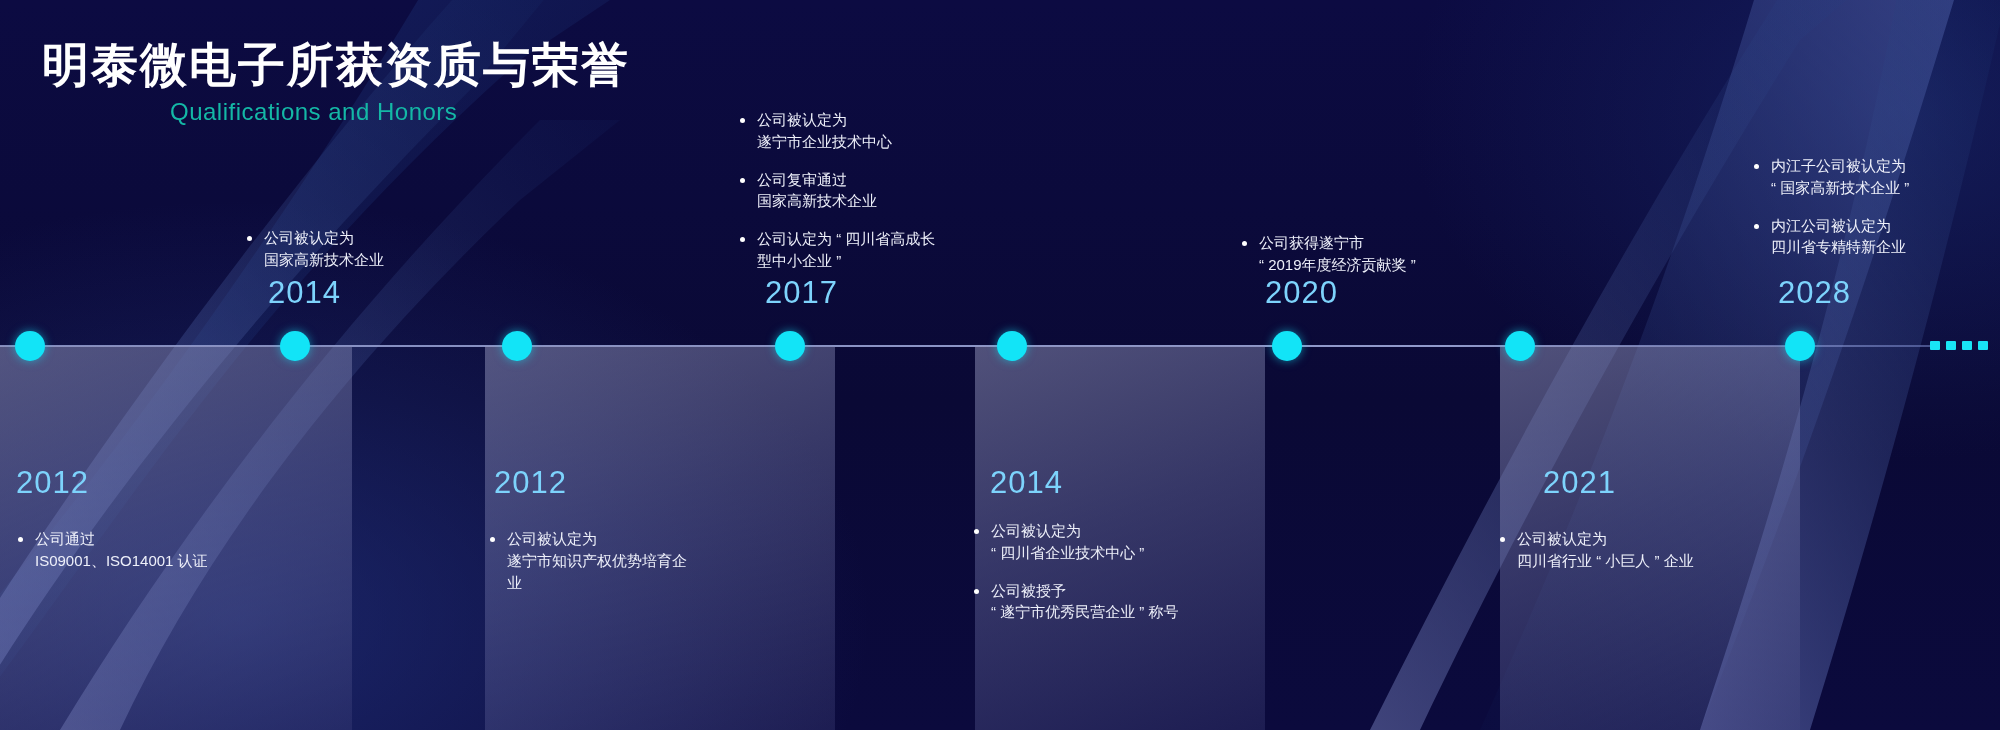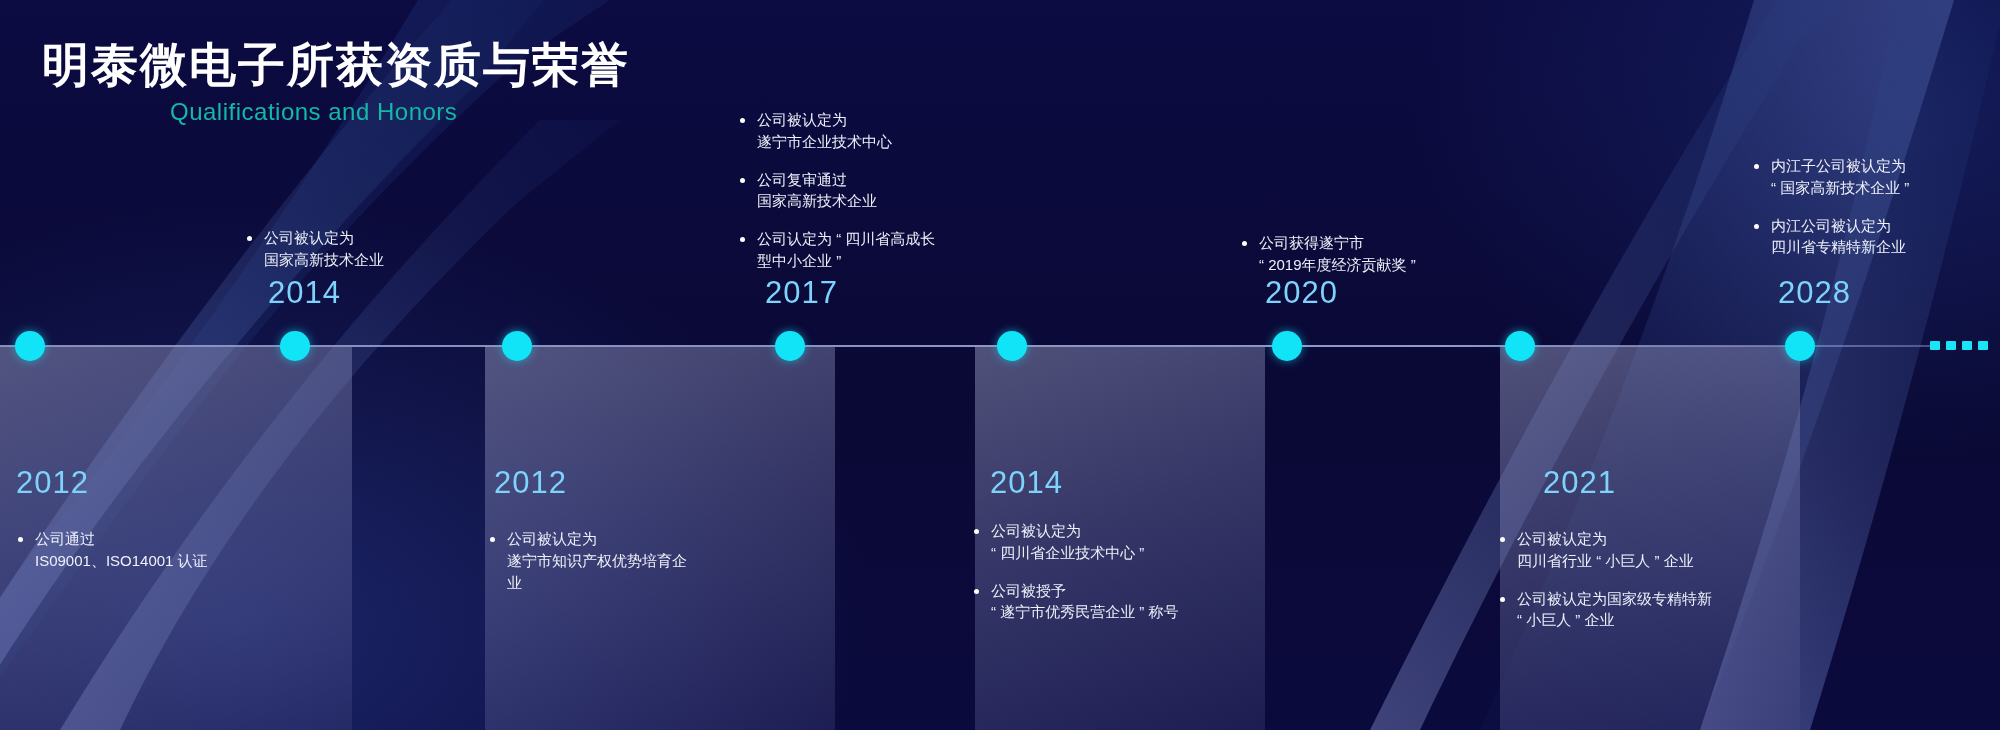--- a/index.html
+++ b/index.html
@@ -178,22 +178,20 @@
       <li>公司获得遂宁市
 “ 2019年度经济贡献奖 ”</li>
     </ul>
   </div>
 
   <div class="year" style="left:1518px;top:465px;margin-left:25px;">2021</div>
   <div class="bullets" style="left:1498px;top:528px;width:320px;">
     <ul>
       <li>公司被认定为
  四川省行业 “ 小巨人 ” 企业</li>
-      <li>公司被认定为国家级专精特新
- “ 小巨人 ” 企业</li>
     </ul>
   </div>
 
   <div class="year" style="left:1778px;top:275px;">2028</div>
   <div class="bullets" style="left:1752px;top:200px;width:320px;transform:translateY(-45px);">
     <ul>
       <li>内江子公司被认定为
 “ 国家高新技术企业 ”</li>
       <li>内江公司被认定为
 四川省专精特新企业</li>

